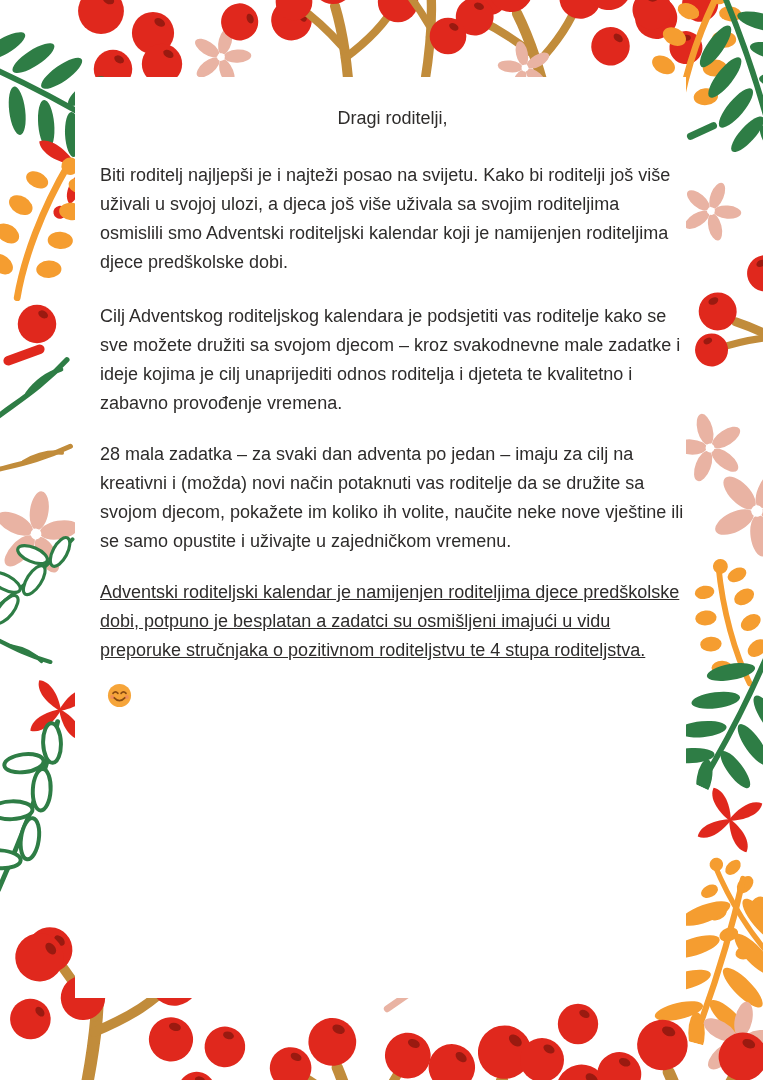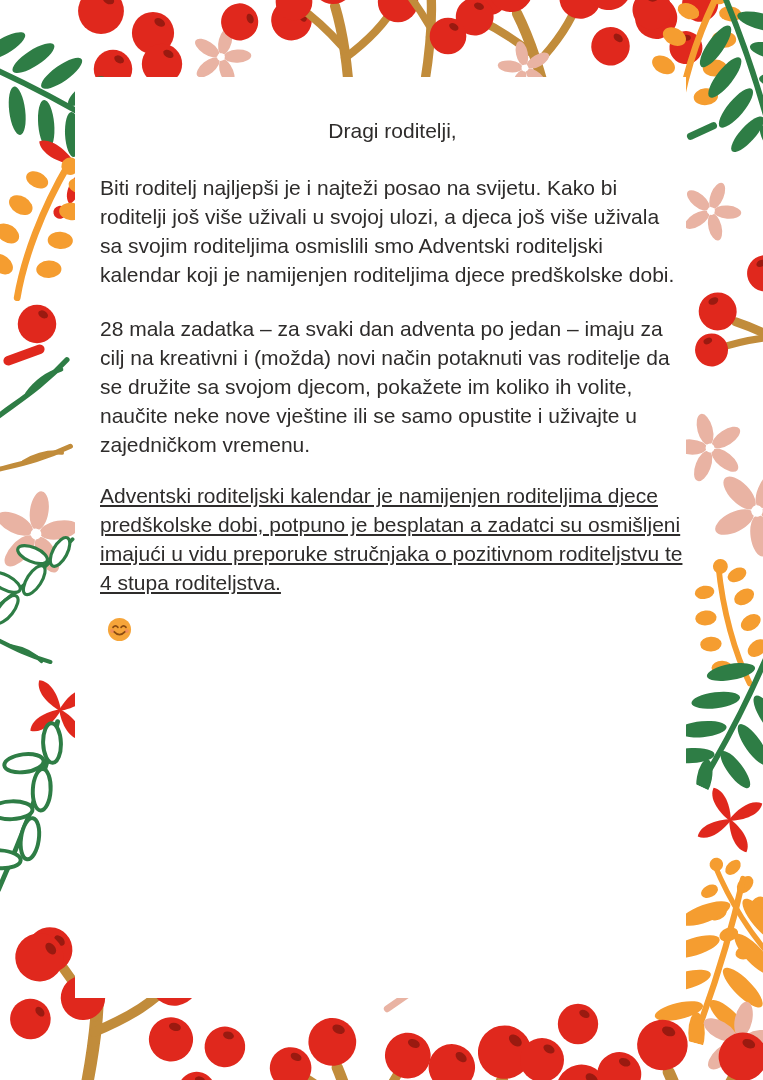--- a/index.html
+++ b/index.html
@@ -7,22 +7,22 @@
     position:relative;width:763px;height:1080px;overflow:hidden;
     background:#fff;font-family:"Liberation Sans",sans-serif;
   }
   .decor-layer{position:absolute;inset:0;z-index:1;}
   .d{position:absolute;display:block;}
   .panel{
     position:absolute;left:75px;top:77px;width:611px;height:921px;
     background:#ffffff;z-index:2;
   }
   .letter{
-    position:absolute;left:100px;top:116px;width:585px;z-index:3;
-    font-size:21px;line-height:29px;color:#2e2c2b;
+    position:absolute;left:100px;top:104px;width:585px;z-index:3;
+    font-size:18px;line-height:29px;color:#2e2c2b;
   }
   .letter p{margin:0 0 24px;}
   .greeting{text-align:center;margin:0 0 28px !important;}
   .p1{margin-bottom:25px !important;}
   .p2,.p3{margin-bottom:22px !important;}
   .p4{margin-bottom:18px !important;text-decoration:underline;}
   .wish{margin-bottom:56px !important;}
   .signature{margin:0 !important;white-space:nowrap;}
   .emoji{vertical-align:-5px;margin-left:7px;}
 </style>
@@ -259,20 +259,21 @@
     <svg class="d" style="left:380px;top:994px;width:34px;height:16px;color:#e9b3a3;transform:rotate(-35deg)">
         <use href="#dash" width="100%" height="100%"></use>
       </svg>
   </div>
 
   <div class="panel"></div>
 
   <div class="letter">
     <p class="greeting">Dragi roditelji,</p>
     <p class="p1">Biti roditelj najljepši je i najteži posao na svijetu. Kako bi roditelji još više uživali u svojoj ulozi, a djeca još više uživala sa svojim roditeljima osmislili smo Adventski roditeljski kalendar koji je namijenjen roditeljima djece predškolske dobi.</p>
+    <p class="p2">Cilj Adventskog roditeljskog kalendara je podsjetiti vas roditelje kako se sve možete družiti sa svojom djecom – kroz svakodnevne male zadatke i ideje kojima je cilj unaprijediti odnos roditelja i djeteta te kvalitetno i zabavno provođenje vremena.</p>
     <p class="p3">28 mala zadatka – za svaki dan adventa po jedan – imaju za cilj na kreativni i (možda) novi način potaknuti vas roditelje da se družite sa svojom djecom, pokažete im koliko ih volite, naučite neke nove vještine ili se samo opustite i uživajte u zajedničkom vremenu.</p>
     <p class="p4">Adventski roditeljski kalendar je namijenjen roditeljima djece predškolske dobi, potpuno je besplatan a zadatci su osmišljeni imajući u vidu preporuke stručnjaka o pozitivnom roditeljstvu te 4 stupa roditeljstva.</p>
     <p class="wish"><svg class="emoji" width="25" height="25" viewBox="0 0 26 26" role="img" aria-label="😊">
         <circle cx="13" cy="13" r="12" fill="#f6a53a"></circle>
         <path d="M6.2 10.8 q2.6 -3.2 5.2 0" stroke="#8a4b12" stroke-width="1.7" fill="none" stroke-linecap="round"></path>
         <path d="M14.6 10.8 q2.6 -3.2 5.2 0" stroke="#8a4b12" stroke-width="1.7" fill="none" stroke-linecap="round"></path>
         <path d="M7.2 15.2 q5.8 6.2 11.6 0" stroke="#8a4b12" stroke-width="1.8" fill="none" stroke-linecap="round"></path>
         <circle cx="5.4" cy="14.6" r="2" fill="#ef7f6a" opacity="0.6"></circle>
         <circle cx="20.6" cy="14.6" r="2" fill="#ef7f6a" opacity="0.6"></circle>
       </svg></p>

